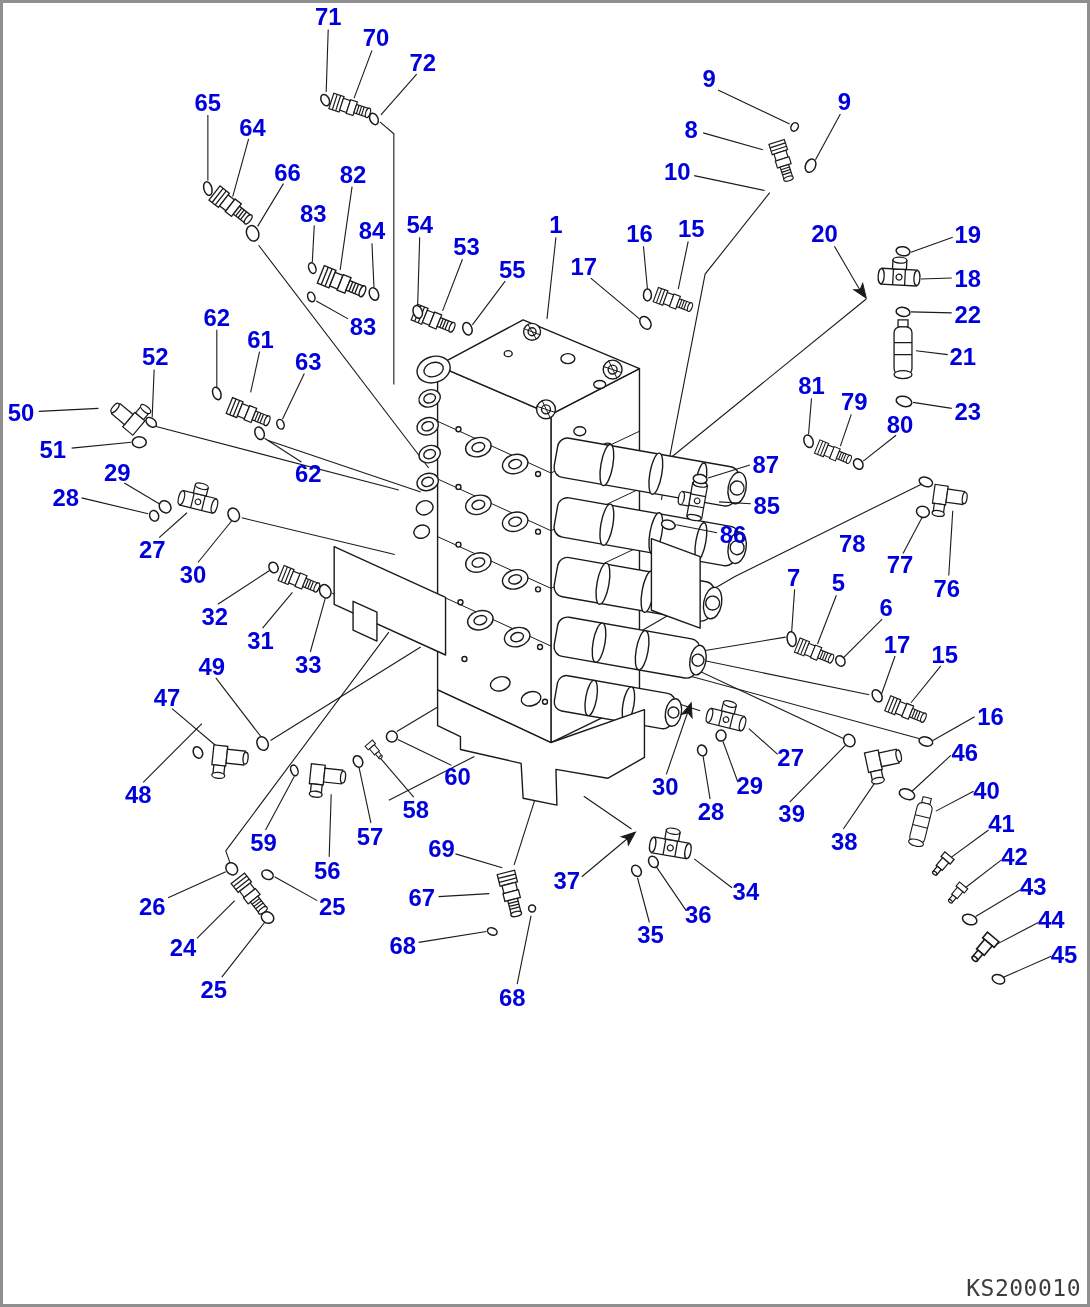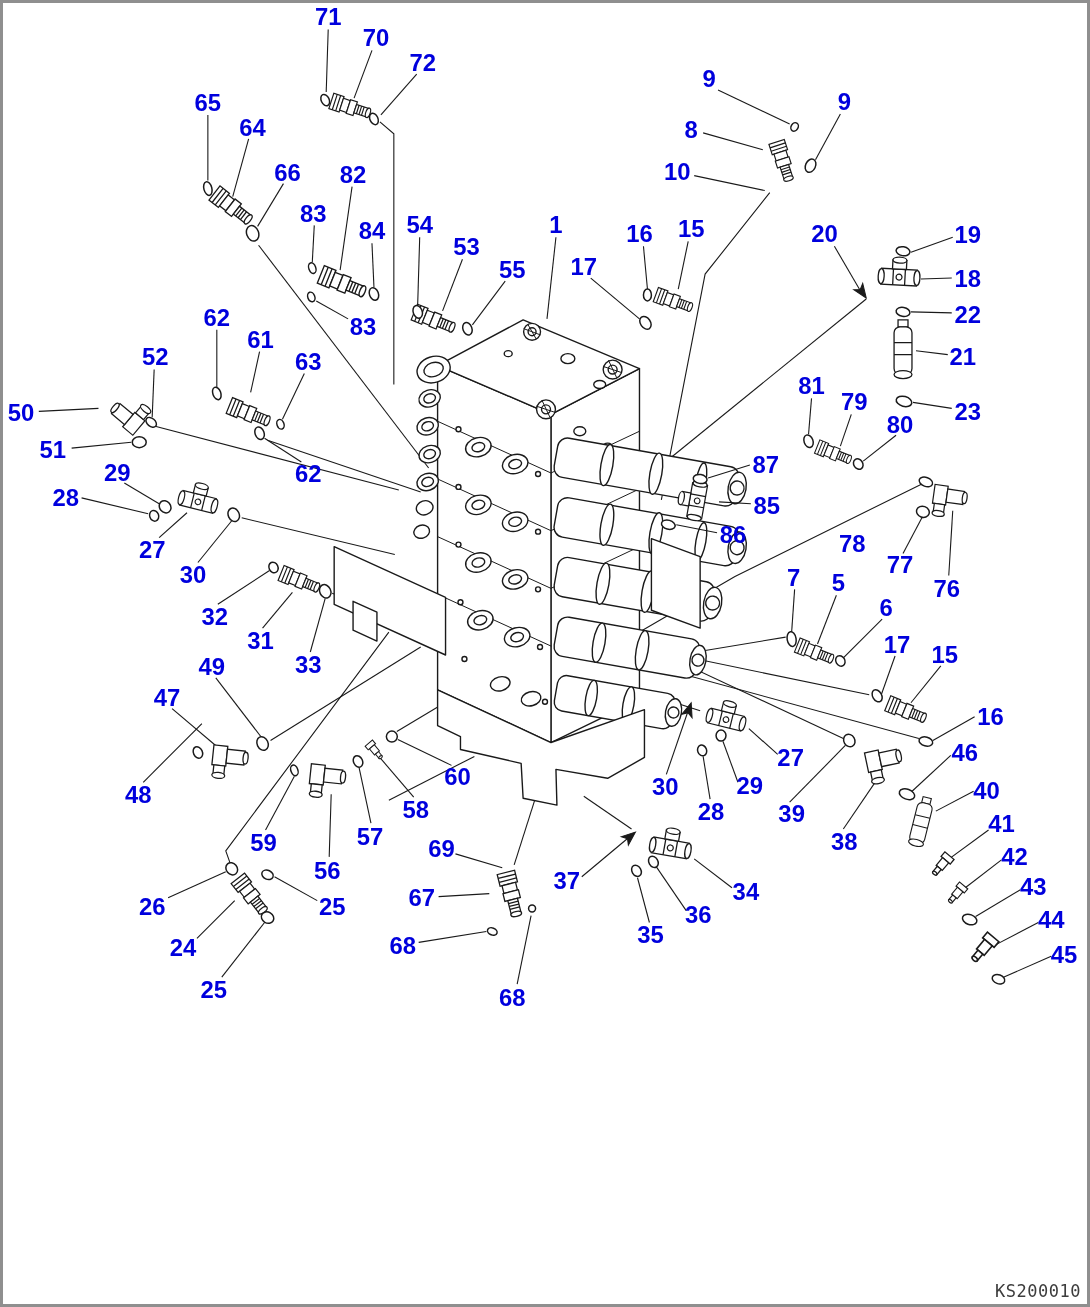--- a/index.html
+++ b/index.html
@@ -10,21 +10,21 @@
     background:#ffffff;
     border:3px solid #8f8f8f;
     overflow:hidden;
     font-family:"Liberation Sans", sans-serif;
   }
   .page svg{position:absolute;left:0;top:0;width:100%;height:100%;}
   .watermark{
     position:absolute;
     right:6px;bottom:3px;
     font-family:"DejaVu Sans Mono", monospace;
-    font-size:17px;
+    font-size:23px;
     letter-spacing:0.5px;
     color:#3d3d3d;
     user-select:none;
   }
   text.callout{
     font-family:"Liberation Sans", sans-serif;
     font-weight:bold;
     font-size:24px;
   }
   .lineart{stroke:#1a1a1a;fill:#ffffff;stroke-width:1.4;stroke-linejoin:round;stroke-linecap:round;}

